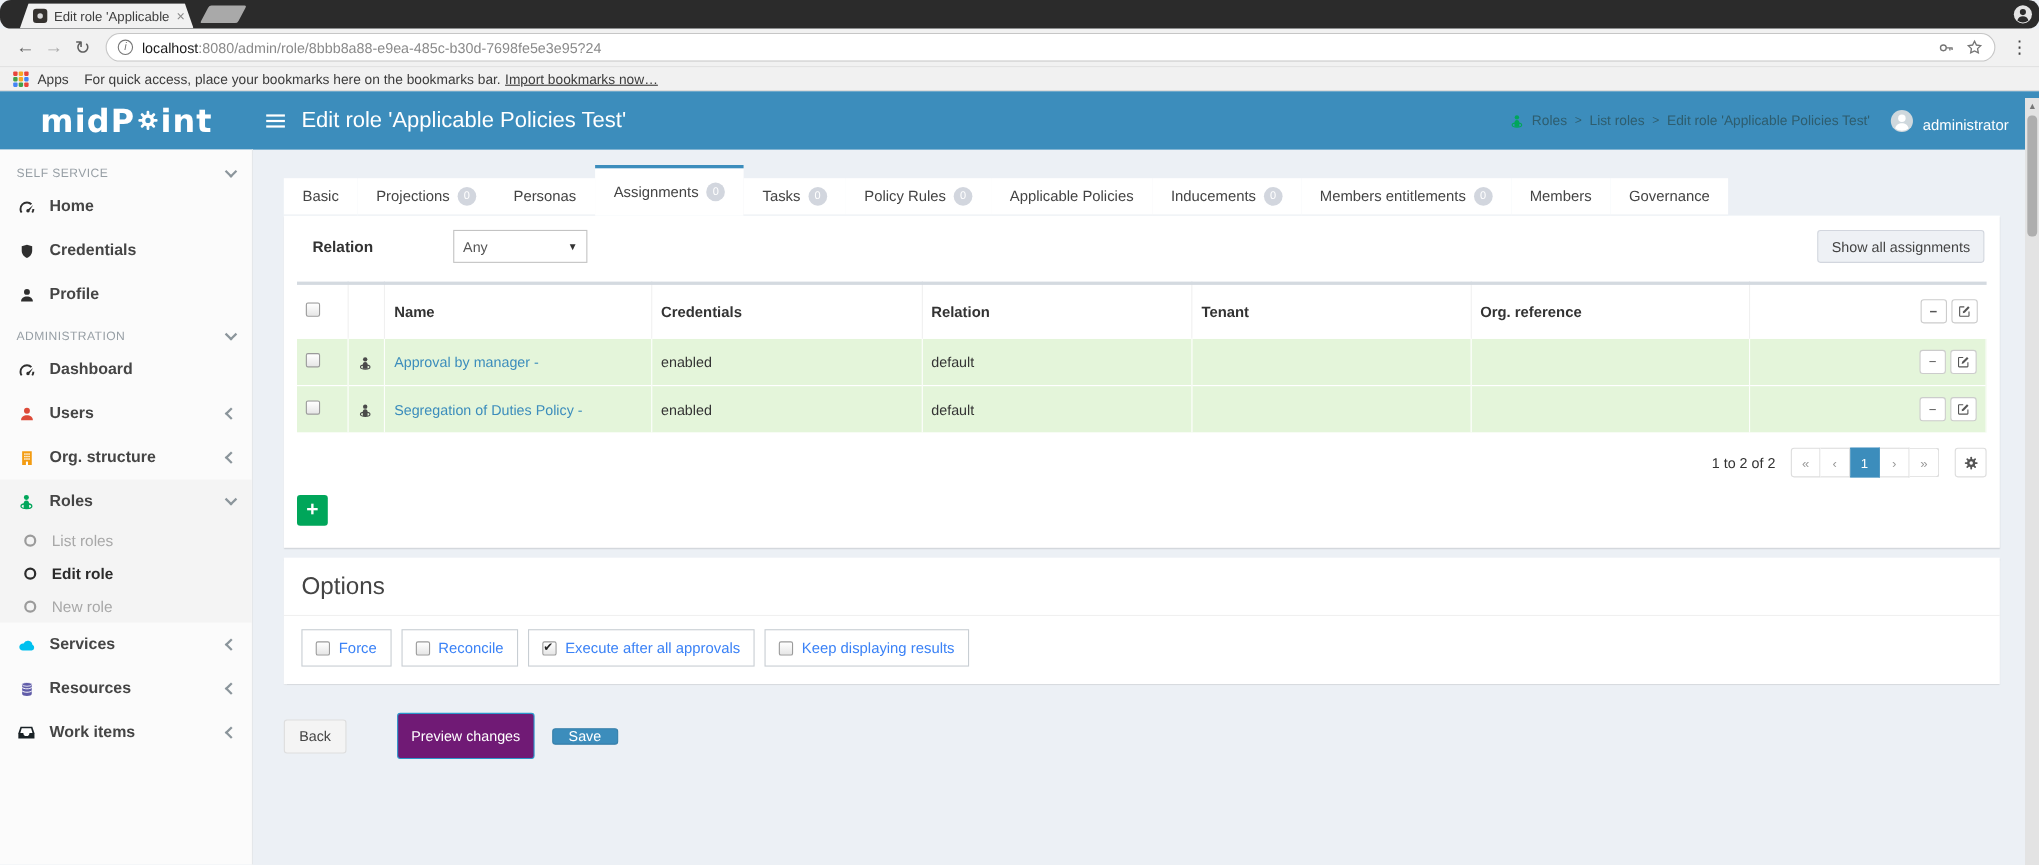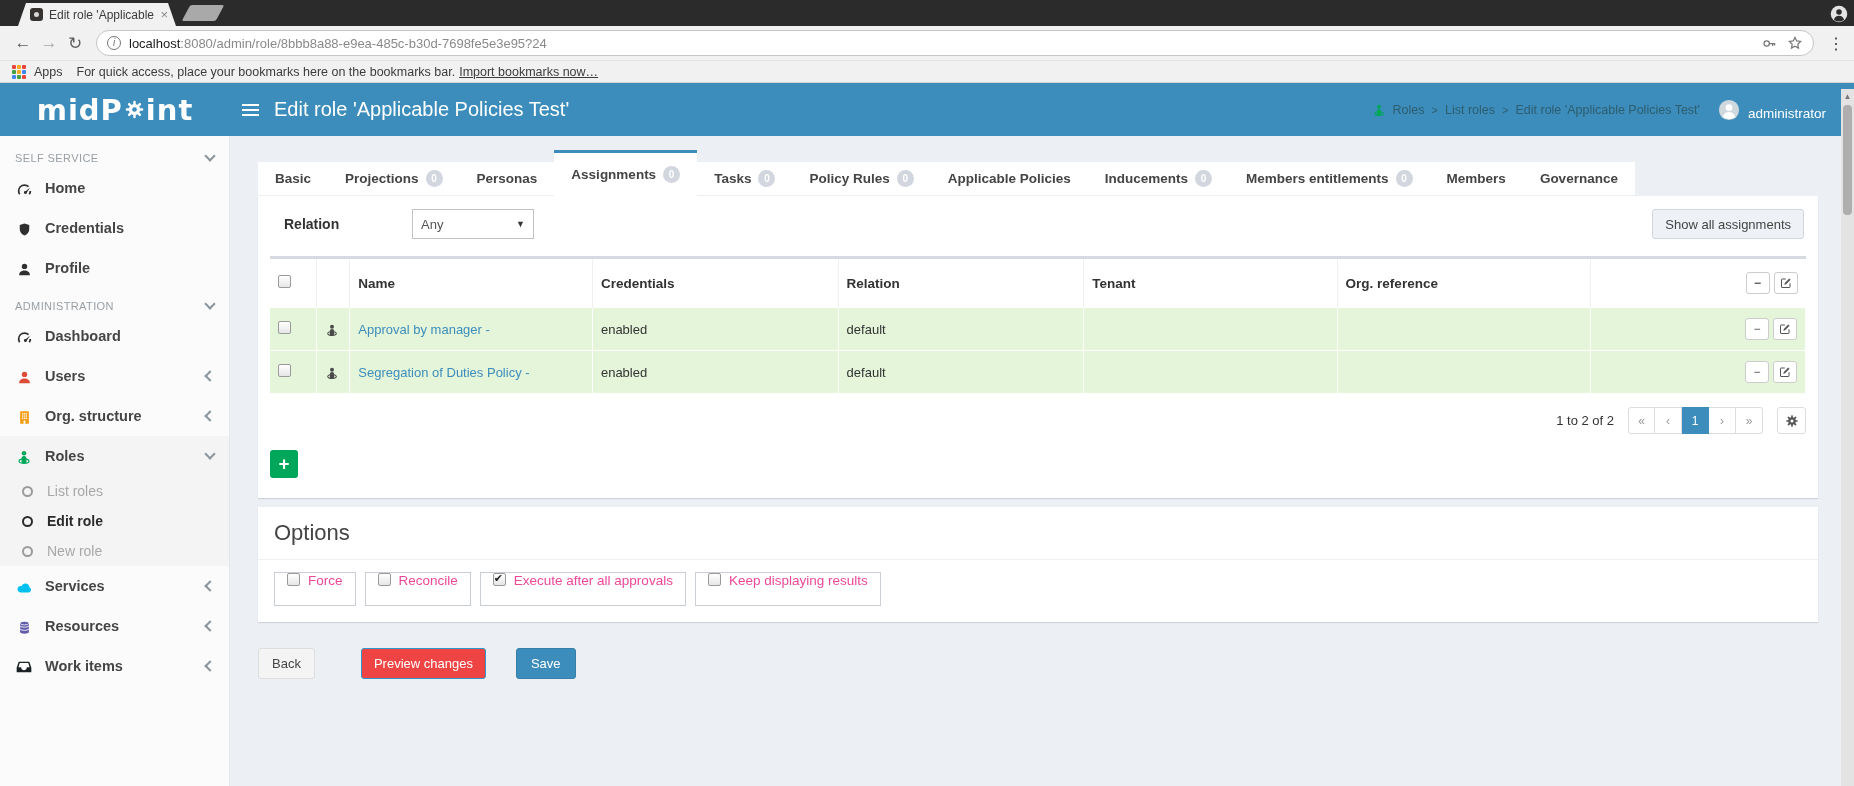--- a/index.html
+++ b/index.html
@@ -1,20 +1,20 @@
 <!DOCTYPE html>
 <html><head>
 <meta charset="utf-8">
 <style>
   *{margin:0;padding:0;box-sizing:border-box;}
   html,body{width:1854px;height:786px;overflow:hidden;font-family:"Liberation Sans",sans-serif;background:#ecf0f5;}
   svg.ic{display:inline-block;vertical-align:middle;}
 
   
-  .titlebar{height:26px;background:#2b2b2b;position:relative;}
+  .titlebar{height:26px;background:#2b2b2b;position:relative;border-radius:10px;}
   .btab{position:absolute;left:18px;top:3px;width:158px;height:23px;background:#f1f1f1;
         clip-path:polygon(8px 0,calc(100% - 8px) 0,100% 100%,0 100%);display:flex;align-items:center;
         padding:0 8px 0 12px;font-size:12px;color:#3c3c3c;}
   .btab .ttl{flex:1;white-space:nowrap;overflow:hidden;}
   .btab .cls{color:#8a8a8a;font-size:13px;margin-left:4px;cursor:pointer;}
   .favicon{width:13px;height:13px;background:#35322f;border-radius:3px;margin-right:6px;flex:none;position:relative;}
   .favicon::after{content:"";position:absolute;left:4px;top:4px;width:5px;height:5px;background:#d8d8d8;border-radius:50%;}
   .newtab{position:absolute;left:186px;top:5px;width:34px;height:16px;background:#a9a9a9;transform:skewX(-28deg);border-radius:2px;}
   .profilebtn{position:absolute;right:6px;top:4px;color:#e4e4e4;}
 
@@ -73,21 +73,21 @@
   .banner .bicon{width:58px;background:#00a65a;color:#fff;display:flex;align-items:center;justify-content:center;flex:none;}
   .banner .btxt{padding:20px 0 0 28px;font-size:17px;flex:1;}
   .banner .btxt b{color:#333;}
   .banner .btxt span{color:#9a9a9a;}
   .enabled-badge{margin:16px 22px 0 0;height:27px;border:1px solid #c8c8c8;border-radius:3px;padding:0 10px;
                  font-size:13px;color:#444;display:flex;align-items:center;gap:6px;align-self:flex-start;}
 
   
   .tabstrip{display:flex;align-items:flex-end;height:46px;margin-top:6px;}
   .tab{background:#fff;height:34px;line-height:34px;padding:16px 17px;font-size:13.5px;color:#444;cursor:pointer;
-       display:flex;align-items:center;gap:7px;border-bottom:1px solid #eceff3;font-weight:bold;}
+       display:flex;align-items:center;gap:7px;border-bottom:1px solid #eceff3;}
   .tab .badge{background:#d2d6de;color:#fff;font-size:10px;min-width:17px;height:17px;border-radius:9px;
               text-align:center;line-height:17px;padding:0 2px;}
   .tab.active{height:46px;border-top:3px solid #3c8dbc;border-bottom:none;line-height:43px;}
 
   
   .panel{background:#fff;box-shadow:0 1px 1px rgba(0,0,0,.12);}
   .relrow{display:flex;align-items:center;padding:13px 14px;}
   .relrow .rlabel{font-weight:bold;font-size:14px;color:#333;width:80px;margin-left:12px;}
   .select{width:122px;height:30px;border:1px solid #c3c3c3;background:#fff;display:flex;align-items:center;
           padding:0 8px;font-size:13px;color:#555;cursor:pointer;margin-left:48px;}
@@ -120,28 +120,28 @@
   .pg.active{background:#3c8dbc;border-color:#3c8dbc;color:#fff;}
   .gearbtn{width:29px;height:27px;border:1px solid #ddd;border-radius:3px;background:#fff;color:#555;
            display:inline-flex;align-items:center;justify-content:center;cursor:pointer;}
   .addbtn{width:28px;height:28px;background:#00a65a;border-radius:3px;color:#fff;font-size:19px;font-weight:bold;
           display:inline-flex;align-items:center;justify-content:center;cursor:pointer;margin:16px 0 20px 12px;}
 
   
   .optcard{background:#fff;box-shadow:0 1px 1px rgba(0,0,0,.12);margin-top:9px;}
   .optcard h2{font-size:22px;font-weight:400;color:#444;padding:13px 16px;border-bottom:1px solid #f0f0f0;}
   .optbody{padding:12px 16px 16px;display:flex;gap:9px;}
-  .optbox{border:1px solid #c8ced3;height:34px;display:flex;gap:8px;padding:0 12px;
-          font-size:13.5px;color:#ec4899;background:#fff;}
+  .optbox{border:1px solid #c8ced3;height:34px;display:flex;align-items:center;gap:8px;padding:0 12px;
+          font-size:13.5px;color:#3b82f6;background:#fff;}
 
   
   .footbtns{display:flex;align-items:center;margin-top:26px;}
   .btn-back{background:#f4f4f4;border:1px solid #ddd;color:#444;height:31px;padding:0 13px;}
-  .btn-preview{background:#ef4444;border:1px solid #2b97cb;color:#fff;height:31px;padding:0 12px;margin-left:46px;}
-  .btn-save{background:#3c8dbc;border:1px solid #367fa9;color:#fff;height:31px;padding:0 14px;margin-left:30px;}
+  .btn-preview{background:#701a75;border:1px solid #2b97cb;color:#fff;height:42px;padding:0 12px;margin-left:46px;}
+  .btn-save{background:#3c8dbc;border:1px solid #367fa9;color:#fff;height:15px;padding:0 14px;margin-left:16px;}
 
   
   .vscroll{position:fixed;right:0;top:89px;width:13px;height:697px;background:#e3e3e3;}
   .vscroll .arr{display:block;text-align:center;font-size:8px;color:#777;padding-top:3px;}
   .vscroll .thumb{position:absolute;left:2px;right:2px;top:16px;height:110px;background:#aeaeae;border-radius:4px;}
 </style>
 </head>
 <body>
 
 <svg width="0" height="0" style="position:absolute">

